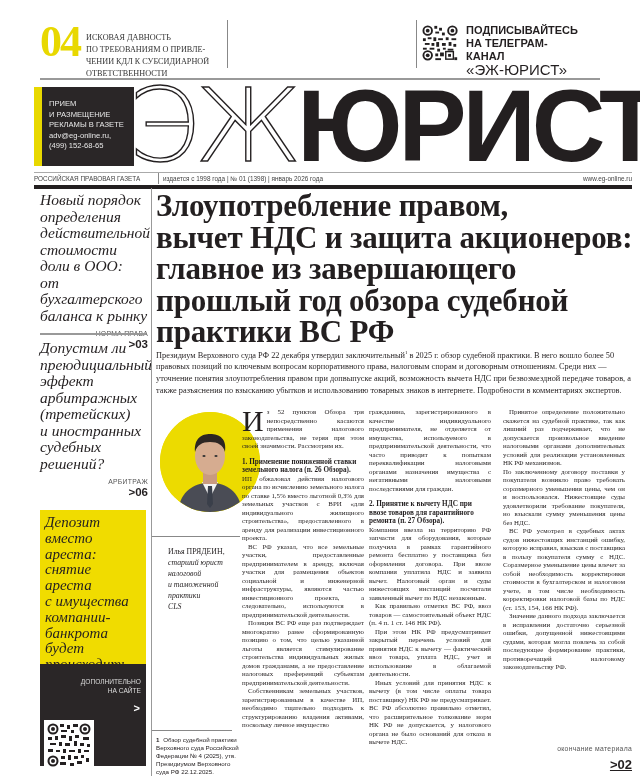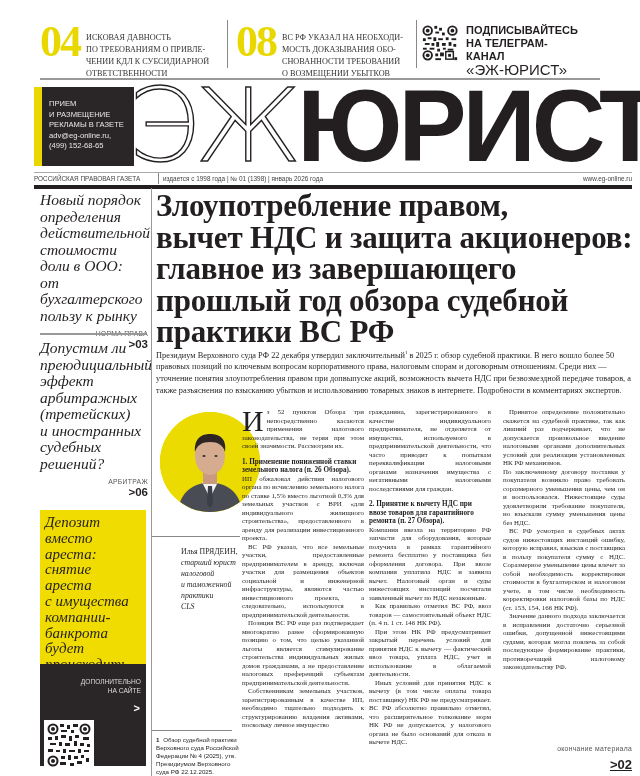--- a/index.html
+++ b/index.html
@@ -53,21 +53,21 @@
 
   .main-vrule { position: absolute; left: 151px; top: 188px; width: 1px; height: 588px; background: #999; }
 
   
   .headline { position: absolute; left: 156px; top: 190px; width: 480px; font-family: "Liberation Serif", serif; font-size: 31px; line-height: 31.5px; color: #231f20; white-space: pre-line; letter-spacing: -0.2px; }
   .lead { position: absolute; left: 156px; top: 347px; width: 478px; font-family: "Liberation Serif", serif; font-size: 8.3px; line-height: 11.6px; color: #231f20; }
   .lead sup { font-size: 5px; }
 
   .photo { position: absolute; left: 160px; top: 412px; width: 100px; height: 100px; border-radius: 50%; background: #ecdb00; overflow: hidden; }
   .photo-rule { position: absolute; left: 152px; top: 536px; width: 88px; height: 1px; background: #888; }
-  .expert { position: absolute; left: 181px; top: 546px; width: 80px; font-family: "Liberation Serif", serif; font-size: 7.8px; line-height: 11px; color: #231f20; }
+  .expert { position: absolute; left: 168px; top: 546px; width: 80px; font-family: "Liberation Serif", serif; font-size: 7.8px; line-height: 11px; color: #231f20; }
   .expert .role { font-style: italic; white-space: pre-line; }
   .foot-rule { position: absolute; left: 152px; top: 730px; width: 80px; height: 1px; background: #888; }
   .footnote { position: absolute; left: 156px; top: 736px; width: 84px; font-family: "Liberation Sans", sans-serif; font-size: 6.2px; line-height: 8px; color: #231f20; }
   .footnote .fn-num { font-weight: bold; margin-right: 2px; }
 
   .col { position: absolute; top: 408px; width: 122px; font-family: "Liberation Serif", serif; font-size: 6.9px; line-height: 8.5px; color: #231f20; text-align: justify; hyphens: auto; }
   .col p { text-indent: 6px; }
   .col p.noindent { text-indent: 0; }
   .col h4 { font-weight: bold; font-size: 7.2px; line-height: 8.5px; margin-top: 7px; text-align: left; }
   .col-1 { left: 242px; }
@@ -82,27 +82,20 @@
 
 <div class="teasers">
   <div class="teaser teaser-1">
     <span class="num">04</span>
     <span class="txt">ИСКОВАЯ ДАВНОСТЬ
 ПО ТРЕБОВАНИЯМ О ПРИВЛЕ-
 ЧЕНИИ КДЛ К СУБСИДИАРНОЙ
 ОТВЕТСТВЕННОСТИ</span>
   </div>
   <div class="vsep vsep-1"></div>
-  <div class="teaser teaser-2">
-    <span class="num">08</span>
-    <span class="txt">ВС РФ УКАЗАЛ НА НЕОБХОДИ-
-МОСТЬ ДОКАЗЫВАНИЯ ОБО-
-СНОВАННОСТИ ТРЕБОВАНИЙ
-О ВОЗМЕЩЕНИИ УБЫТКОВ</span>
-  </div>
   <div class="vsep vsep-2"></div>
   <div class="tg">
     <svg class="qr" viewBox="0 0 38 38">
       <rect width="38" height="38" fill="#fff"></rect>
       <g fill="none" stroke="#231f20" stroke-width="2">
           <circle cx="6" cy="6" r="4.5"></circle>
           <circle cx="32" cy="6" r="4.5"></circle>
           <circle cx="6" cy="32" r="4.5"></circle>
         </g>
       <g fill="#231f20">
@@ -163,21 +156,21 @@
 </div>
 <div class="thick-rule"></div>
 
 <div class="side side-1">
   <div class="side-teaser">Новый порядок
 определения
 действительной
 стоимости
 доли в ООО:
 от бухгалтерского
-пользу к рынку</div>
+баланса к рынку</div>
   <div class="side-rubric">НОРМА ПРАВА</div>
   <div class="side-page">&gt;03</div>
 </div>
 <div class="side-rule" style="top:333px"></div>
 <div class="side side-2">
   <div class="side-teaser">Допустим ли
 преюдициальный
 эффект
 арбитражных
 (третейских)

